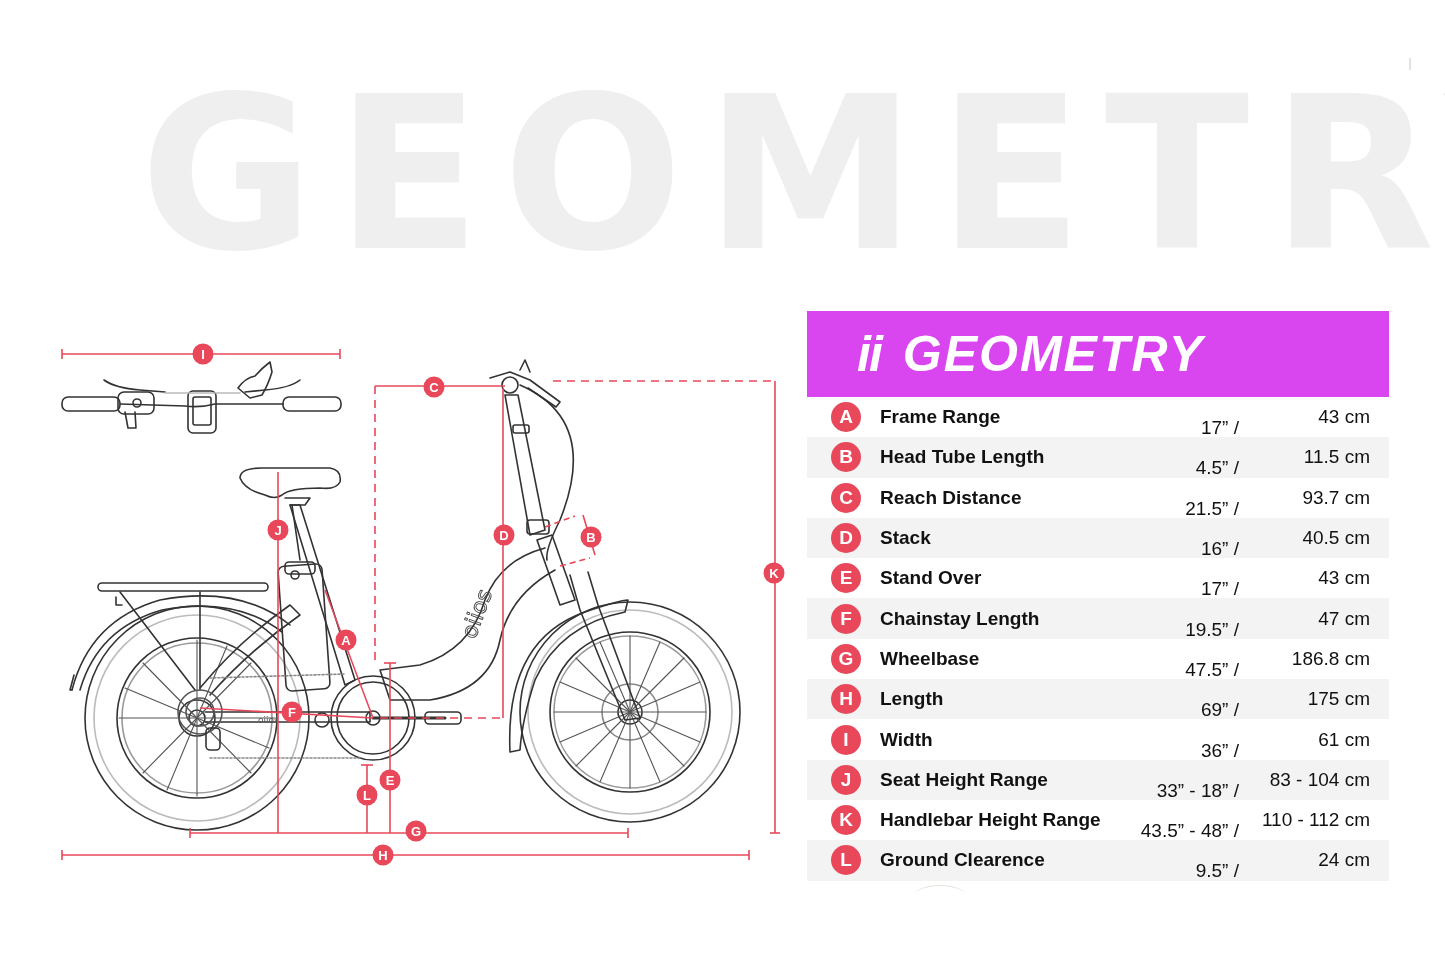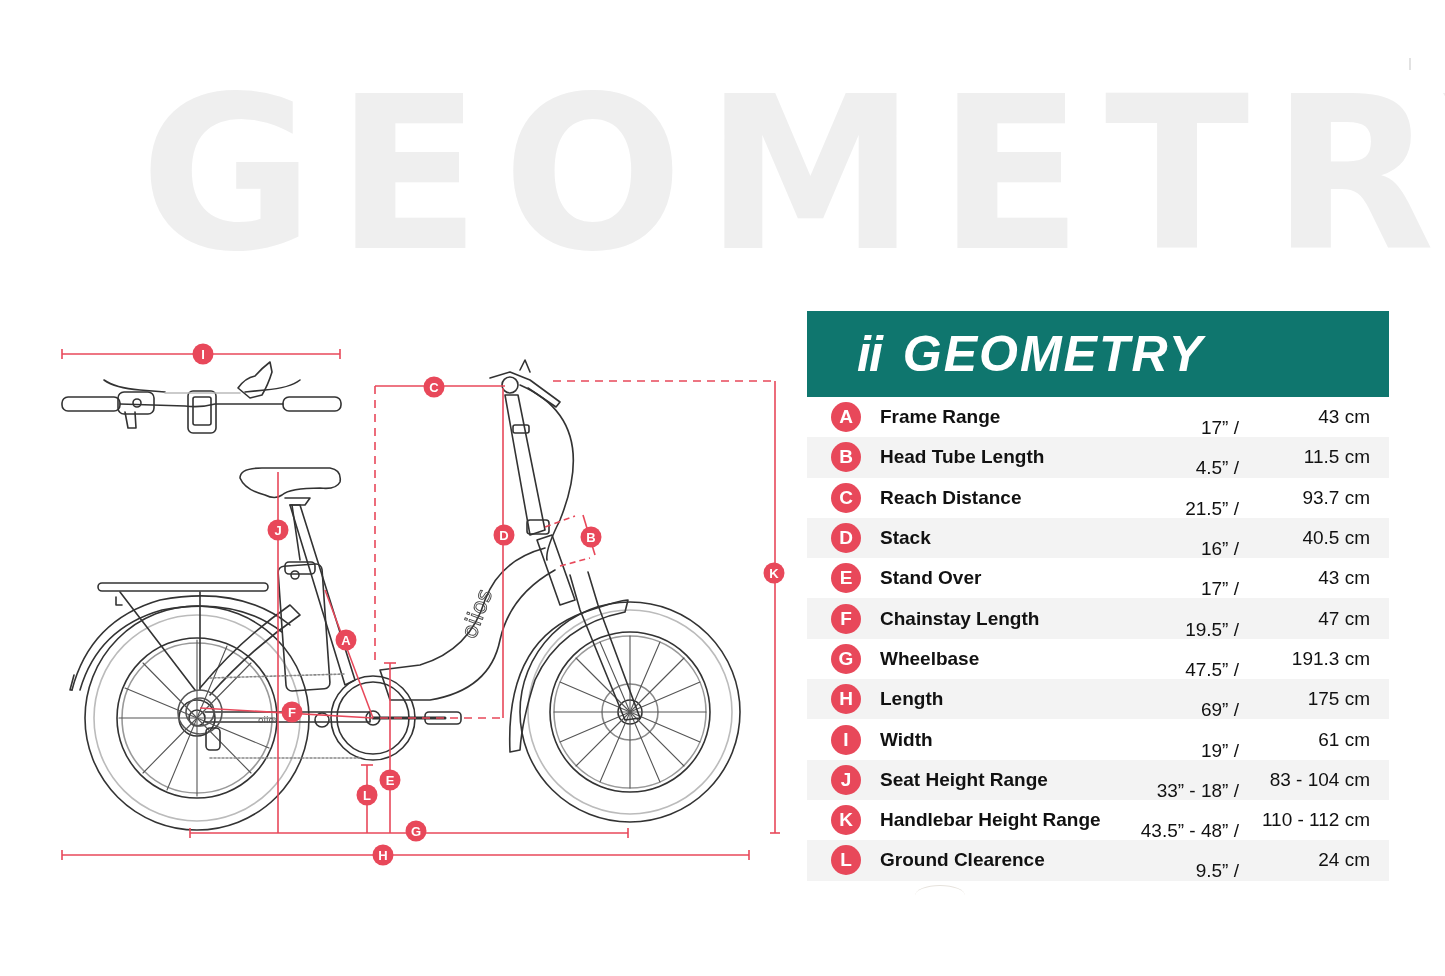--- a/index.html
+++ b/index.html
@@ -5,21 +5,21 @@
   html, body { margin:0; padding:0; background:#ffffff; }
   body { width:1445px; height:976px; position:relative; overflow:hidden; font-family:"Liberation Sans", sans-serif; }
   .bg-title {
     position:absolute; left:140px; top:70px; width:1140px; text-align:left;
     font-family:"DejaVu Sans", sans-serif; font-weight:bold; font-size:212px; letter-spacing:22px;
     color:#efefef; line-height:210px; white-space:nowrap;
   }
   .diagram { position:absolute; left:0; top:0; width:800px; height:976px; }
   .table { position:absolute; left:807px; top:311px; width:582px; }
   .table-header {
-    height:86px; background:#0f766e; display:flex; align-items:center; padding-left:50px; box-sizing:border-box;
+    height:86px; background:#d946ef; display:flex; align-items:center; padding-left:50px; box-sizing:border-box;
   }
   .table-header .title {
     color:#ffffff; font-family:"Liberation Sans", sans-serif; font-weight:bold; font-style:italic;
     font-size:50px; letter-spacing:2px; line-height:1;
   }
   .table-header .logo { font-style:italic; font-weight:bold; font-size:50px; color:#fff; margin-right:22px; letter-spacing:-2px; }
   .row { height:40.3px; display:flex; align-items:center; position:relative; font-size:19px; color:#111; }
   .row.shade { background:#f3f3f3; }
   .badge {
     position:absolute; left:24px; width:30px; height:30px; border-radius:50%; background:#e8485a;
@@ -303,32 +303,32 @@
       <div class="row shade">
         <span class="badge">F</span>
         <span class="label">Chainstay Length</span>
         <span class="imp">19.5” /</span>
         <span class="met">47 cm</span>
       </div>
       <div class="row">
         <span class="badge">G</span>
         <span class="label">Wheelbase</span>
         <span class="imp">47.5” /</span>
-        <span class="met">191.3 cm</span>
+        <span class="met">186.8 cm</span>
       </div>
       <div class="row shade">
         <span class="badge">H</span>
         <span class="label">Length</span>
         <span class="imp">69” /</span>
         <span class="met">175 cm</span>
       </div>
       <div class="row">
         <span class="badge">I</span>
         <span class="label">Width</span>
-        <span class="imp">19” /</span>
+        <span class="imp">36” /</span>
         <span class="met">61 cm</span>
       </div>
       <div class="row shade">
         <span class="badge">J</span>
         <span class="label">Seat Height Range</span>
         <span class="imp">33” -  18” /</span>
         <span class="met">83 - 104 cm</span>
       </div>
       <div class="row">
         <span class="badge">K</span>

